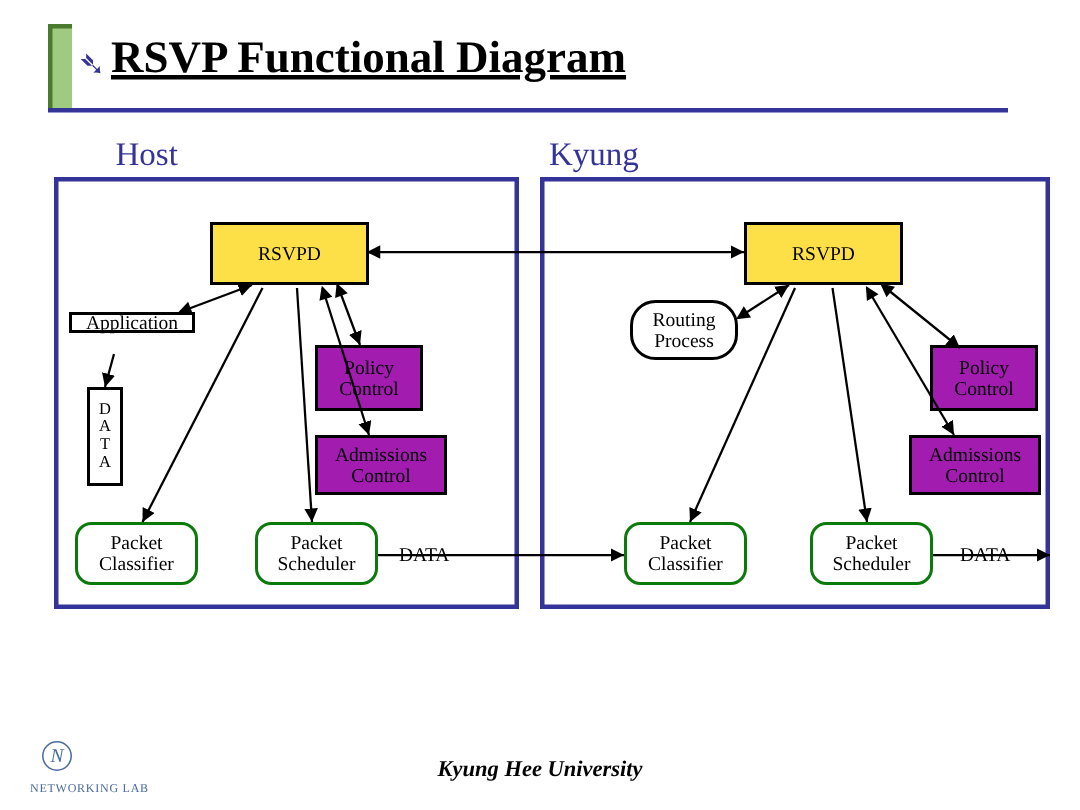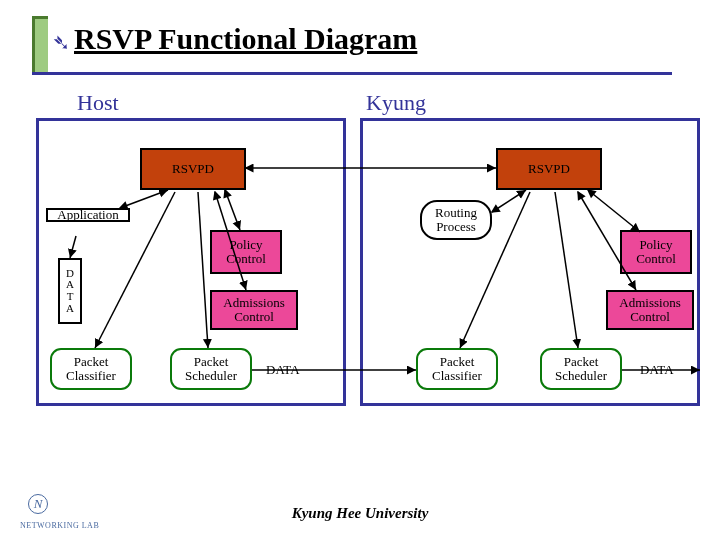--- a/index.html
+++ b/index.html
@@ -73,22 +73,22 @@
     font-size: 13px;
     color: #000;
     display: flex;
     align-items: center;
     justify-content: center;
     text-align: center;
     border: 2px solid #000;
     background: #fff;
     line-height: 1.1;
   }
-  .red-fill { background: #c2410c; text-align: right; }
-  .yellow-fill { background: #ec4899; }
+  .red-fill { background: #fde047; text-align: right; }
+  .yellow-fill { background: #a21caf; }
   .green-border { border-color: #0a7a0a; border-width: 2px; border-radius: 11px; }
 
   
   .footer {
     position: absolute;
     bottom: 18px;
     width: 100%;
     text-align: center;
     font-style: italic;
     font-weight: bold;

